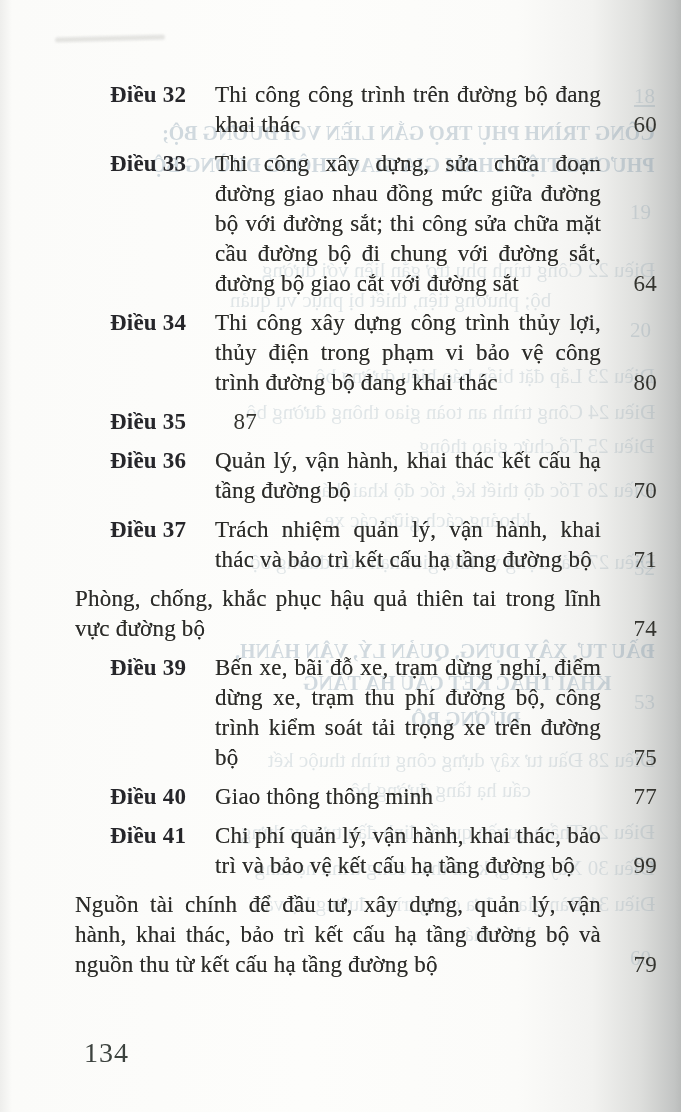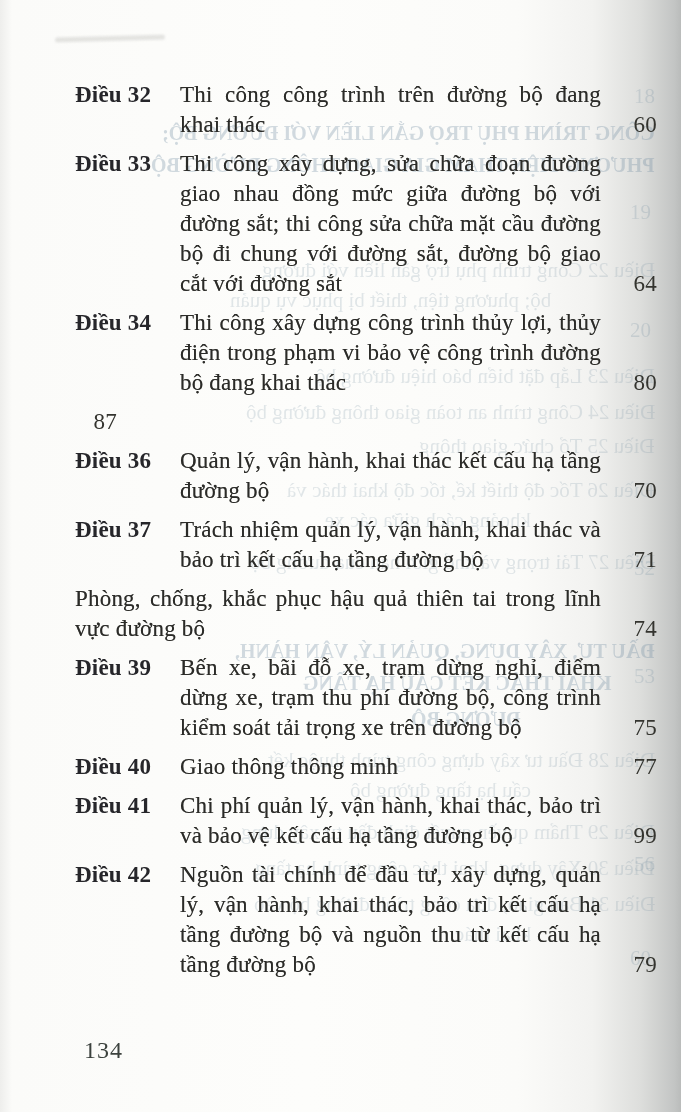--- a/index.html
+++ b/index.html
@@ -45,20 +45,21 @@
     line-height: 30px;
     letter-spacing: 0.2px;
   }
   .toc-entry-label {
     width: 105px;
     flex: 0 0 105px;
     align-self: flex-start;
     font-weight: bold;
     white-space: nowrap;
     color: #26262a;
+    margin-left: 35px;
   }
   .toc-entry-title {
     flex: 1 1 auto;
     text-align: justify;
     padding-right: 14px;
     text-shadow: 0 0 0.5px rgba(43,43,40,0.55);
   }
   .toc-entry-page {
     flex: 0 0 42px;
     width: 42px;
@@ -84,51 +85,51 @@
     color: #6e8aa0;
   }
   .bleed.nomirror {
     transform: none;
     opacity: 0.26;
   }
   
   .folio {
     position: absolute;
     left: 84px; top: 1037px;
-    font-size: 24px;
+    font-size: 28px;
     letter-spacing: 1px;
     color: #3c423e;
   }
 </style>
 </head>
 <body>
 
 <div class="page">
 
   <div class="smudge"></div>
 
   <div>
-      <span class="bleed nomirror" style="top: 84px; right: 26px;">18</span>
+      <span class="bleed nomirror" style="top: 84px; right: 26px; text-decoration: underline;">18</span>
       <span class="bleed bold" style="top: 122px; right: 26px;">CÔNG TRÌNH PHỤ TRỢ GẮN LIỀN VỚI ĐƯỜNG BỘ;</span>
       <span class="bleed bold" style="top: 154px; right: 26px;">PHƯƠNG TIỆN THAM GIA GIAO THÔNG ĐƯỜNG BỘ</span>
       <span class="bleed nomirror" style="top: 200px; right: 30px; margin-left: 48px;">19</span>
       <span class="bleed" style="top: 258px; right: 26px;">Điều 22   Công trình phụ trợ gắn liền với đường</span>
       <span class="bleed" style="top: 288px; right: 130px;">bộ; phương tiện, thiết bị phục vụ quản</span>
       <span class="bleed nomirror" style="top: 318px; right: 30px;">20</span>
       <span class="bleed" style="top: 364px; right: 26px;">Điều 23   Lắp đặt biển báo hiệu đường bộ</span>
       <span class="bleed" style="top: 400px; right: 26px;">Điều 24   Công trình an toàn giao thông đường bộ</span>
       <span class="bleed" style="top: 434px; right: 26px;">Điều 25   Tổ chức giao thông</span>
       <span class="bleed" style="top: 478px; right: 26px;">Điều 26   Tốc độ thiết kế, tốc độ khai thác và</span>
       <span class="bleed" style="top: 508px; right: 150px;">khoảng cách giữa các xe</span>
       <span class="bleed" style="top: 550px; right: 26px;">Điều 27   Tải trọng và khổ giới hạn của đường bộ</span>
       <span class="bleed nomirror" style="top: 556px; right: 26px;">52</span>
       <span class="bleed bold" style="top: 640px; right: 26px;">ĐẦU TƯ, XÂY DỰNG, QUẢN LÝ, VẬN HÀNH,</span>
       <span class="bleed bold" style="top: 672px; right: 70px;">KHAI THÁC KẾT CẤU HẠ TẦNG</span>
       <span class="bleed bold" style="top: 708px; right: 160px;">ĐƯỜNG BỘ</span>
-      <span class="bleed nomirror" style="top: 664px; right: 26px;">53</span>
+      <span class="bleed nomirror" style="top: 690px; right: 26px;">53</span>
       <span class="bleed" style="top: 748px; right: 26px;">Điều 28   Đầu tư xây dựng công trình thuộc kết</span>
       <span class="bleed" style="top: 778px; right: 150px;">cấu hạ tầng đường bộ</span>
       <span class="bleed" style="top: 820px; right: 26px;">Điều 29   Thẩm quyền quyết định đầu tư xây dựng</span>
       <span class="bleed" style="top: 856px; right: 26px;">Điều 30   Xây dựng, khai thác công trình hạ tầng</span>
       <span class="bleed nomirror" style="top: 852px; right: 26px;">56</span>
       <span class="bleed" style="top: 892px; right: 26px;">Điều 31   Bàn giao, đưa công trình đường bộ vào</span>
       <span class="bleed" style="top: 922px; right: 150px;">khai thác</span>
       <span class="bleed nomirror" style="top: 946px; right: 30px;">60</span>
     </div>
 
@@ -145,20 +146,21 @@
     <span class="toc-entry-page">64</span>
   </div>
 
   <div class="toc-entry">
     <span class="toc-entry-label">Điều 34</span>
     <span class="toc-entry-title">Thi công xây dựng công trình thủy lợi, thủy điện trong phạm vi bảo vệ công trình đường bộ đang khai thác</span>
     <span class="toc-entry-page">80</span>
   </div>
 
   <div class="toc-entry">
+    <span class="toc-entry-label">Điều 35</span>
     <span class="toc-entry-page">87</span>
   </div>
 
   <div class="toc-entry">
     <span class="toc-entry-label">Điều 36</span>
     <span class="toc-entry-title">Quản lý, vận hành, khai thác kết cấu hạ tầng đường bộ</span>
     <span class="toc-entry-page">70</span>
   </div>
 
   <div class="toc-entry">
@@ -184,20 +186,19 @@
     <span class="toc-entry-page">77</span>
   </div>
 
   <div class="toc-entry">
     <span class="toc-entry-label">Điều 41</span>
     <span class="toc-entry-title">Chi phí quản lý, vận hành, khai thác, bảo trì và bảo vệ kết cấu hạ tầng đường bộ</span>
     <span class="toc-entry-page">99</span>
   </div>
 
   <div class="toc-entry">
-    <span class="toc-entry-label">Điều 42</span>
     <span class="toc-entry-title">Nguồn tài chính để đầu tư, xây dựng, quản lý, vận hành, khai thác, bảo trì kết cấu hạ tầng đường bộ và nguồn thu từ kết cấu hạ tầng đường bộ</span>
     <span class="toc-entry-page">79</span>
   </div>
 </div>
 
   <div class="folio">134</div>
 </div>
 
 </body></html>

